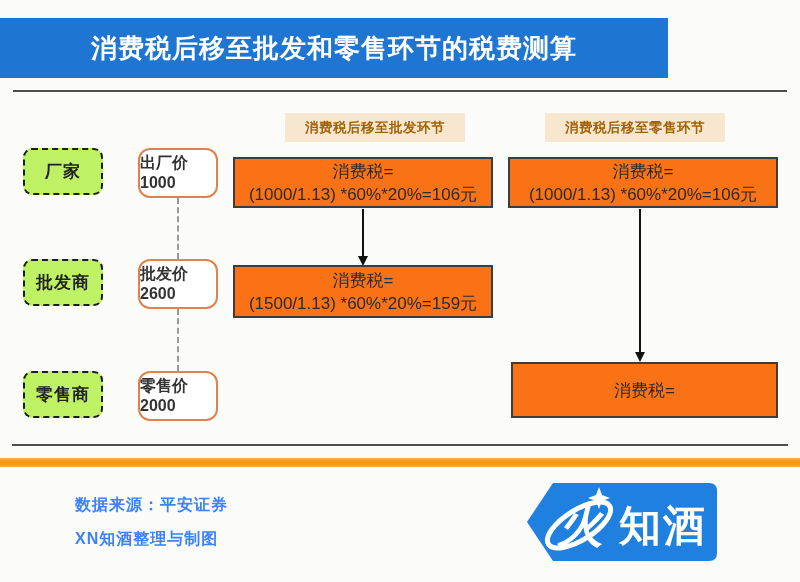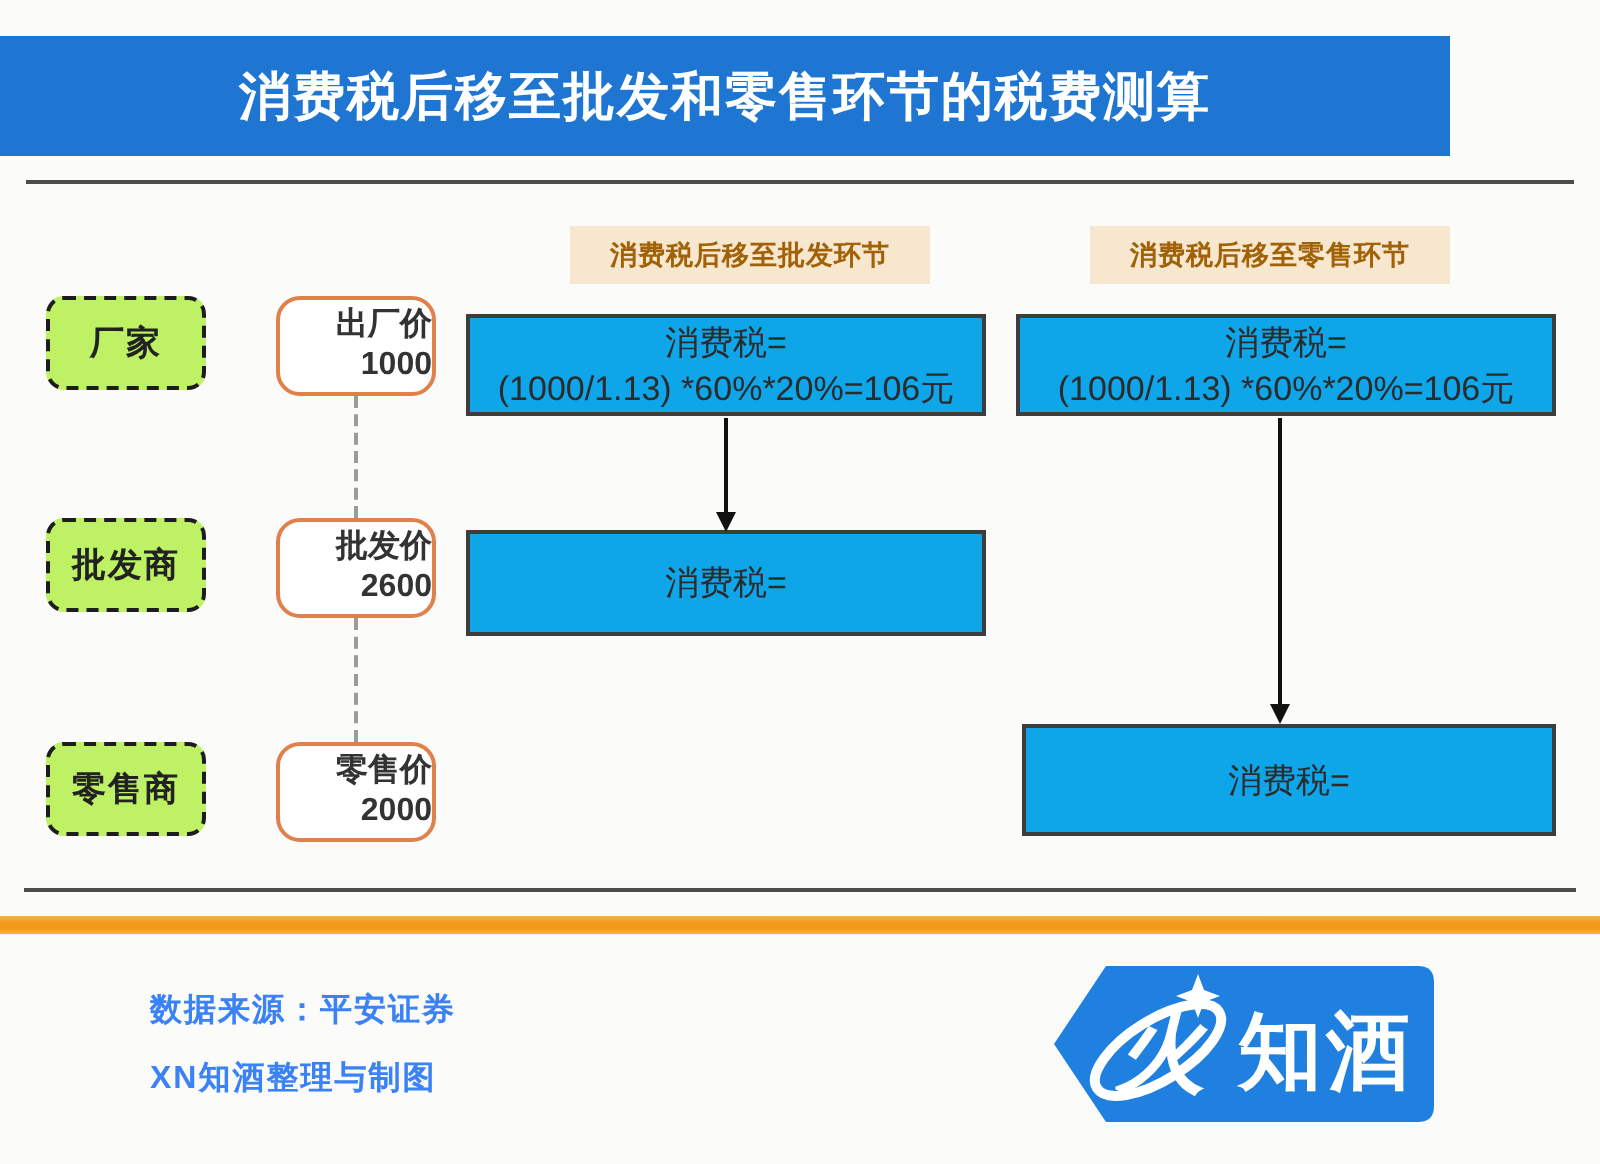--- a/index.html
+++ b/index.html
@@ -6,21 +6,21 @@
   body{
     width:800px;height:582px;
     background:#fbfbf9;
     font-family:"Liberation Sans","DejaVu Sans",sans-serif;
     position:relative;
     overflow:hidden;
   }
   .abs{position:absolute;}
   
   .banner{
-    left:0;top:18px;width:725px;height:60px;
+    left:0;top:18px;width:668px;height:60px;
     background:#1e76d2;
     display:flex;align-items:center;justify-content:center;
   }
   .banner-title{
     color:#ffffff;font-size:26px;font-weight:bold;letter-spacing:1px;
   }
   .hline{height:2px;background:#4d4d4d;}
   .topline{left:13px;top:90px;width:774px;}
   .botline{left:12px;top:444px;width:776px;}
   
@@ -39,34 +39,34 @@
     background:#bef264;
     display:flex;align-items:center;justify-content:center;
     font-size:17px;font-weight:bold;color:#222;letter-spacing:1px;
     box-sizing:border-box;
   }
   
   .price-box{
     left:138px;width:80px;height:50px;
     border:2.5px solid #e0804a;border-radius:12px;
     background:#ffffff;
-    display:flex;flex-direction:column;align-items:flex-end;justify-content:center;
+    display:flex;flex-direction:column;align-items:flex-start;justify-content:center;
     font-size:16px;font-weight:bold;color:#333;line-height:1.25;
     box-sizing:border-box;z-index:2;
   }
   .r1{top:148px;} .r2{top:259px;} .r3{top:371px;}
   
   .v-dash{
     left:177px;width:0;border-left:2px dashed #9a9a9a;z-index:1;
   }
   .vd1{top:198px;height:61px;}
   .vd2{top:309px;height:62px;}
   
   .calc-box{
-    border:2px solid #3d3d3d;background:#0ea5e9;
+    border:2px solid #3d3d3d;background:#f97316;
     display:flex;flex-direction:column;align-items:center;justify-content:center;
     font-size:17px;font-weight:500;color:#2b2b2b;line-height:23px;
     box-sizing:border-box;text-align:center;
   }
   .cb-l1{left:233px;top:157px;width:260px;height:51px;}
   .cb-l2{left:233px;top:265px;width:260px;height:53px;}
   .cb-r1{left:508px;top:157px;width:270px;height:51px;}
   .cb-r2{left:511px;top:362px;width:267px;height:56px;}
   
   .arrow{width:0;border-left:2px solid #111;}
@@ -131,20 +131,21 @@
   <span>零售价</span>
   <span>2000</span>
 </div>
 
 <div class="abs calc-box cb-l1">
   <span>消费税=</span>
   <span>(1000/1.13) *60%*20%=106元</span>
 </div>
 <div class="abs calc-box cb-l2">
   <span>消费税=</span>
+  <span>(1500/1.13) *60%*20%=159元</span>
 </div>
 
 <div class="abs calc-box cb-r1">
   <span>消费税=</span>
   <span>(1000/1.13) *60%*20%=106元</span>
 </div>
 <div class="abs calc-box cb-r2">
   <span>消费税=</span>
 </div>
 

